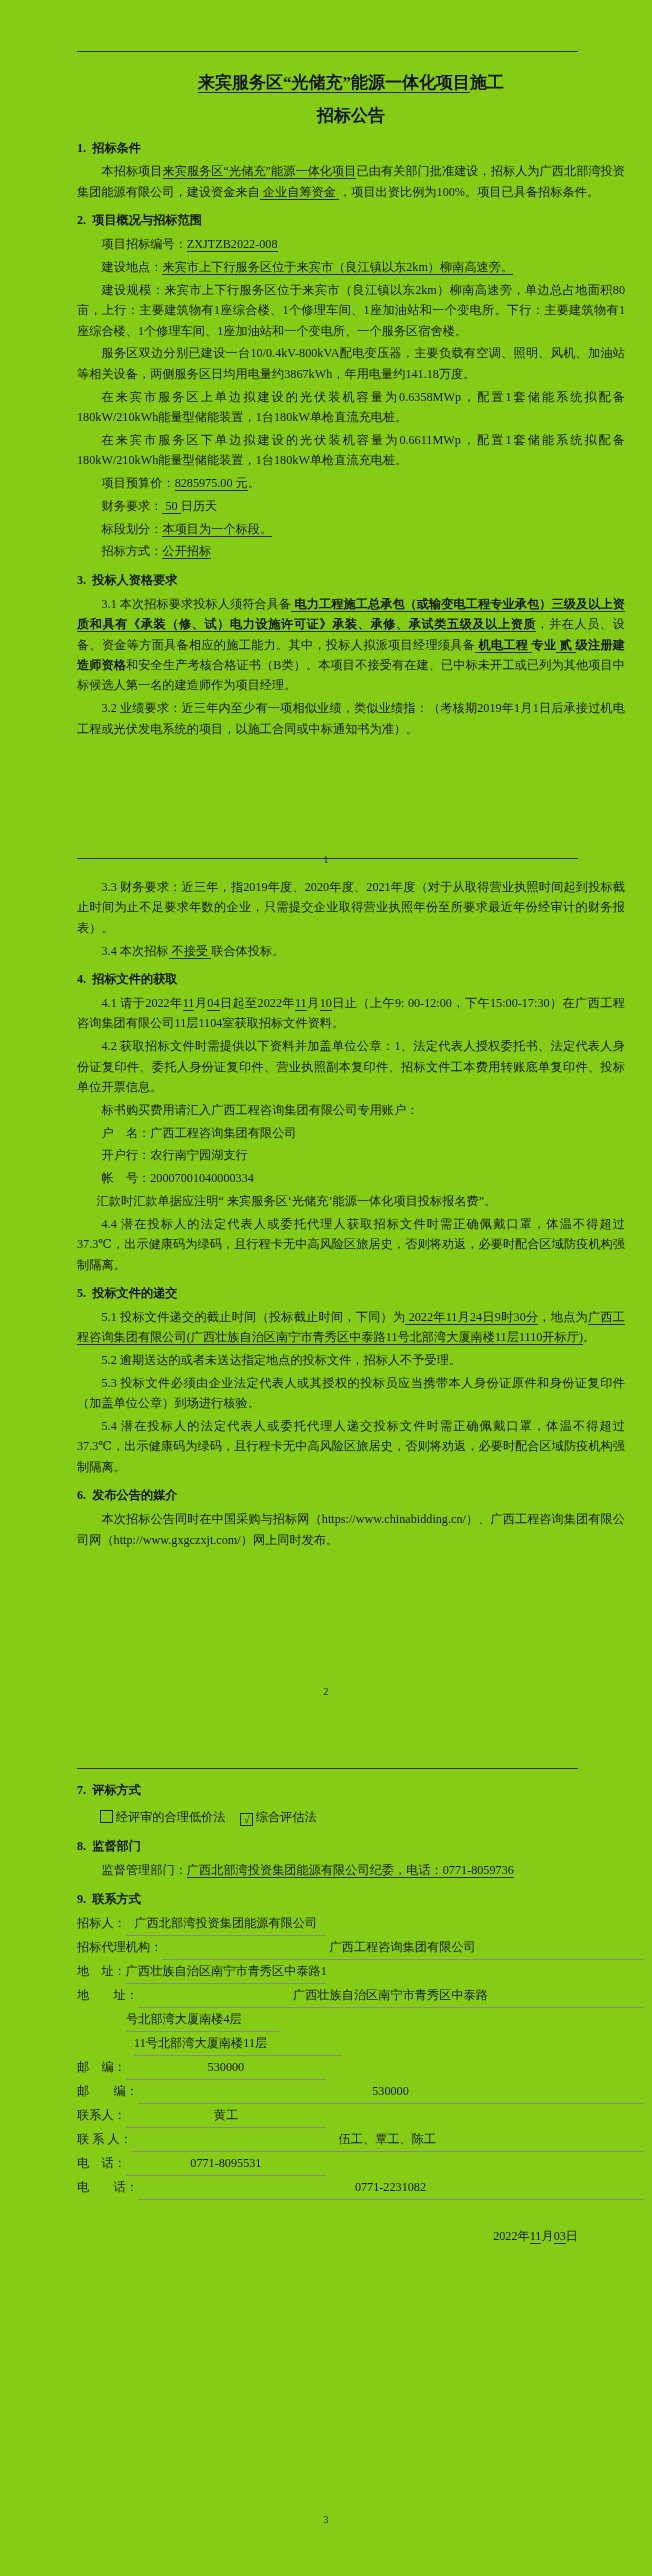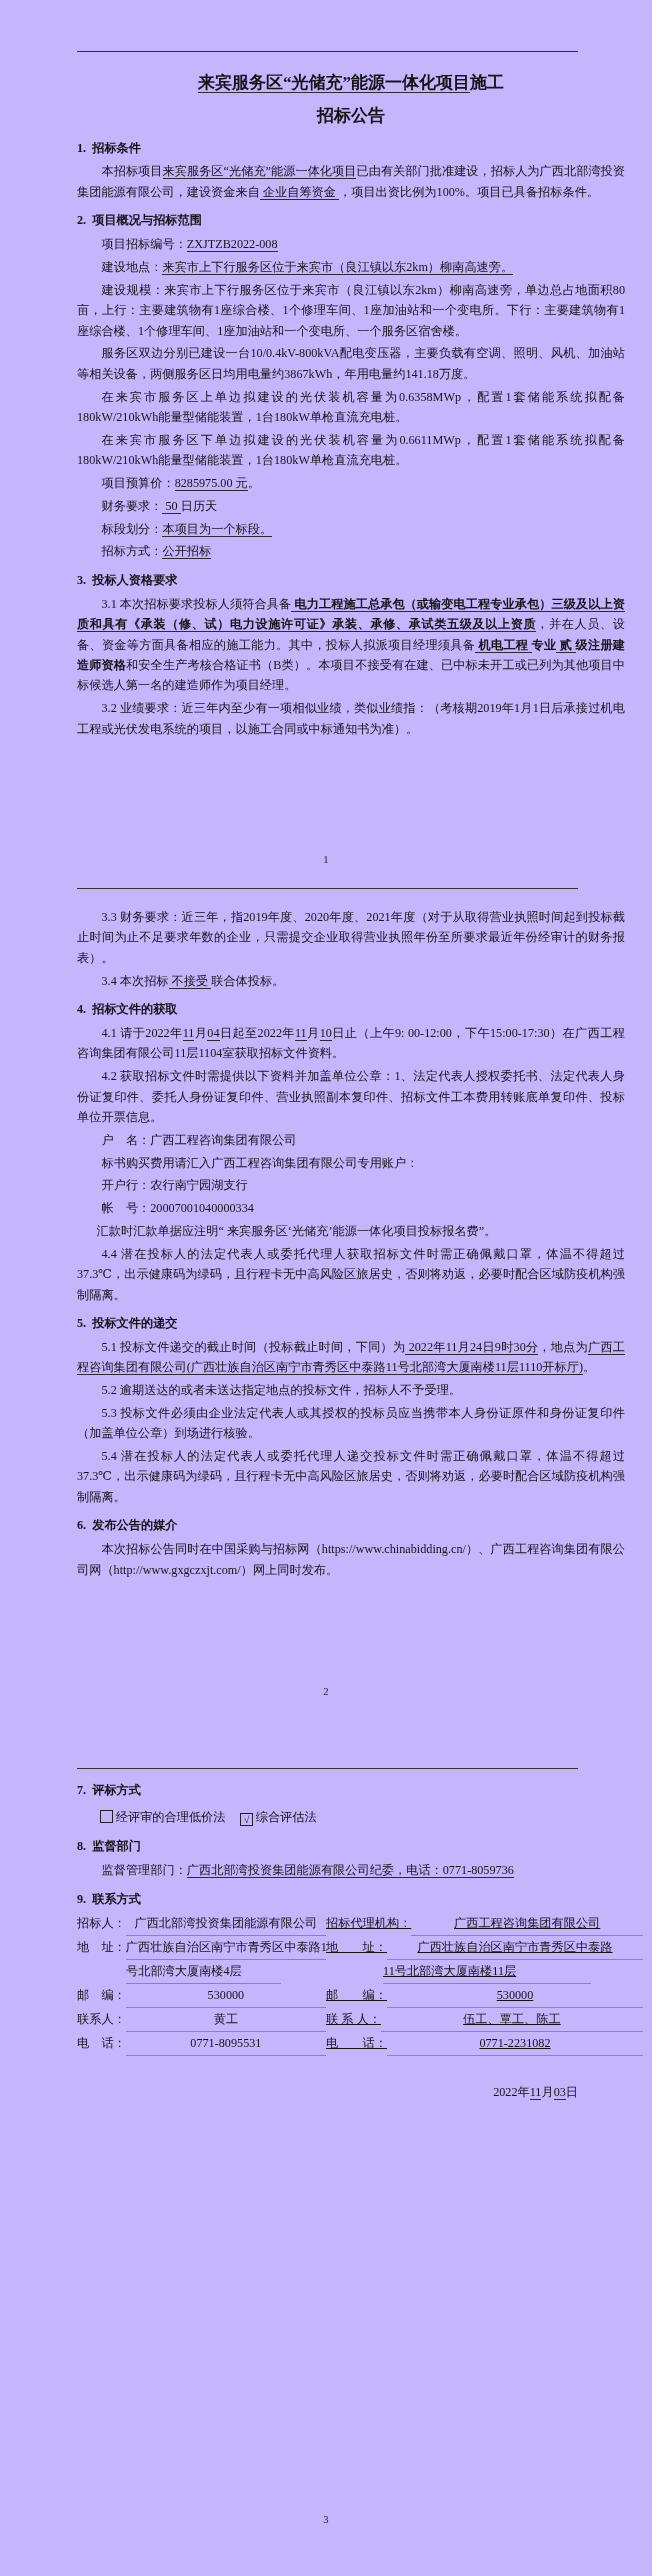--- a/index.html
+++ b/index.html
@@ -1,36 +1,36 @@
 <!DOCTYPE html>
 <html style="font-size:13px"><head>
 <meta charset="utf-8">
 <style>
   html,body{margin:0;padding:0;background:#fff;}
-  .doc{position:relative;width:652px;height:2576px;background:#c4b5fd;
+  .doc{position:relative;width:652px;height:2576px;background:#84cc16;
        font-family:"Liberation Serif","DejaVu Serif",serif;color:#151515;}
   .page{position:absolute;left:77px;width:548px;}
-  #pg1{top:51px;} #pg2{top:888px;} #pg3{top:1768px;}
+  #pg1{top:51px;} #pg2{top:858px;} #pg3{top:1768px;}
   .rule{width:501px;border-top:0.8px solid #333;height:0;}
   .title1{font-size:17px;font-weight:bold;text-align:center;line-height:29px;margin-top:16.3px;}
   .title2{font-size:17px;font-weight:bold;text-align:center;line-height:29px;margin-top:3.3px;}
   .h{font-size:12.2px;font-weight:bold;line-height:20.4px;margin:8.2px 0 3.3px;white-space:pre-wrap;}
   .para{font-size:12.2px;line-height:20.4px;margin:2.4px 0;text-indent:24.5px;text-align:justify;}
   .para.sm{text-indent:19.6px;}
   .mt14{margin-top:11.4px;} .mt22{margin-top:18px;}
   .u{border-bottom:0.8px solid #2b2b2b;}
   .b{font-weight:bold;}
   .checkline{font-size:12.2px;line-height:21px;margin:6.5px 0 3.3px;padding-left:23px;}
   .opt2{margin-left:11.4px;}
   .cb{display:inline-block;width:11.4px;height:11.4px;border:0.8px solid #222;vertical-align:-1.6px;
       margin-right:2.4px;text-align:center;line-height:11.4px;font-size:9.8px;}
   .contacts{font-size:12.2px;margin-top:3.3px;}
-  .crow{display:flex;line-height:23px;}
+  .crow{display:flex;line-height:23px;flex-direction:column;}
   .cl{width:249px;display:flex;}
-  .cr{flex:1;display:flex;margin-right:-18px;text-decoration:underline;}
+  .cr{flex:1;display:flex;margin-right:-18px;}
   .clabel{white-space:pre;}
   .cval{flex:1;border-bottom:0.8px solid #8a8a8a;white-space:pre;overflow:hidden;text-align:center;}
   .cval2{border-bottom:0.8px solid #8a8a8a;white-space:pre;}
   .sp60{display:inline-block;width:49px;} .sp70{display:inline-block;width:57px;}
   .w190{width:155px;} .w255{width:208px;}
   .date{font-size:12.2px;text-align:right;margin-top:26px;padding-right:47px;line-height:20.4px;}
   .pageno{position:absolute;left:0;width:652px;text-align:center;font-size:10.6px;color:#222;}
   #f1{top:854px;} #f2{top:1686px;} #f3{top:2514px;}
 </style>
 </head>
@@ -65,22 +65,22 @@
   <div class="pageno" id="f1">1</div>
 
   <div class="page" id="pg2">
     <div class="rule"></div>
     <div class="para mt22"><span>3.3 财务要求：近三年，指2019年度、2020年度、2021年度（对于从取得营业执照时间起到投标截止时间为止不足要求年数的企业，只需提交企业取得营业执照年份至所要求最近年份经审计的财务报表）。</span></div>
     <div class="para"><span>3.4 本次招标</span><span class="u"> 不接受 </span><span>联合体投标。</span></div>
 
     <div class="h">4.  招标文件的获取</div>
     <div class="para"><span>4.1 请于2022年</span><span class="u">11</span><span>月</span><span class="u">04</span><span>日起至2022年</span><span class="u">11</span><span>月</span><span class="u">10</span><span>日止（上午9: 00-12:00，下午15:00-17:30）在广西工程咨询集团有限公司11层1104室获取招标文件资料。</span></div>
     <div class="para"><span>4.2 获取招标文件时需提供以下资料并加盖单位公章：1、法定代表人授权委托书、法定代表人身份证复印件、委托人身份证复印件、营业执照副本复印件、招标文件工本费用转账底单复印件、投标单位开票信息。</span></div>
+    <div class="para"><span>标书购买费用请汇入广西工程咨询集团有限公司专用账户：</span></div>
     <div class="para"><span>户　名：广西工程咨询集团有限公司</span></div>
-    <div class="para"><span>标书购买费用请汇入广西工程咨询集团有限公司专用账户：</span></div>
     <div class="para"><span>开户行：农行南宁园湖支行</span></div>
     <div class="para"><span>帐　号：20007001040000334</span></div>
     <div class="para sm"><span>汇款时汇款单据应注明“ 来宾服务区‘光储充’能源一体化项目投标报名费”。</span></div>
     <div class="para"><span>4.4 潜在投标人的法定代表人或委托代理人获取招标文件时需正确佩戴口罩，体温不得超过37.3℃，出示健康码为绿码，且行程卡无中高风险区旅居史，否则将劝返，必要时配合区域防疫机构强制隔离。</span></div>
 
     <div class="h">5.  投标文件的递交</div>
     <div class="para"><span>5.1 投标文件递交的截止时间（投标截止时间，下同）为</span><span class="u"> 2022年11月24日9时30分</span><span>，地点为</span><span class="u">广西工程咨询集团有限公司(广西壮族自治区南宁市青秀区中泰路11号北部湾大厦南楼11层1110开标厅)</span><span>。</span></div>
     <div class="para"><span>5.2 逾期送达的或者未送达指定地点的投标文件，招标人不予受理。</span></div>
     <div class="para"><span>5.3 投标文件必须由企业法定代表人或其授权的投标员应当携带本人身份证原件和身份证复印件（加盖单位公章）到场进行核验。</span></div>
     <div class="para"><span>5.4 潜在投标人的法定代表人或委托代理人递交投标文件时需正确佩戴口罩，体温不得超过37.3℃，出示健康码为绿码，且行程卡无中高风险区旅居史，否则将劝返，必要时配合区域防疫机构强制隔离。</span></div>

